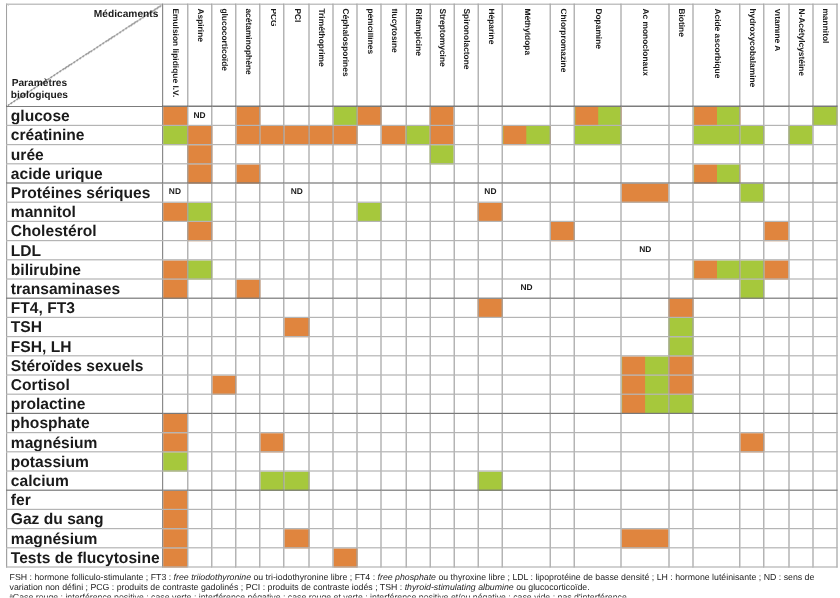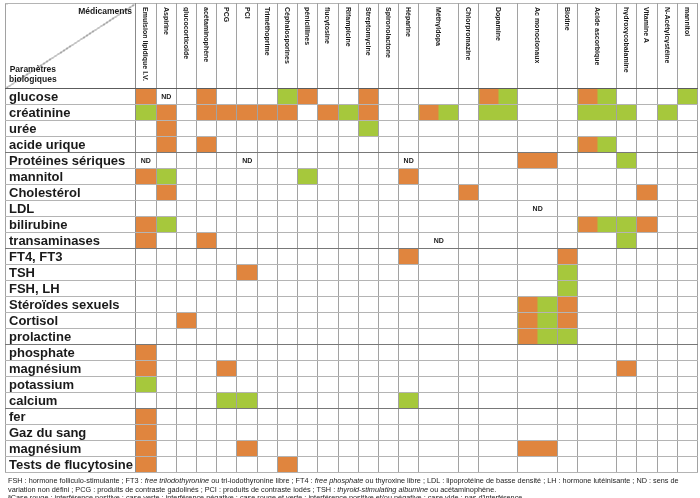--- a/index.html
+++ b/index.html
@@ -738,16 +738,16 @@
           <td></td>
           <td></td>
           <td></td>
           <td></td>
           <td></td>
         </tr>
       </tbody>
     </table>
   <div id="footnotes">
       <p><span>FSH :  hormone folliculo-stimulante ; FT3 : </span><span class="it">free triiodothyronine</span><span>  ou tri-iodothyronine libre ; FT4 : </span><span class="it">free phosphate</span><span> ou thyroxine libre ; LDL : lipoprotéine de basse densité ; LH : hormone lutéinisante ; ND : sens de</span></p>
-      <p><span>variation non défini ; PCG : produits de contraste gadolinés ; PCI : produits de contraste iodés ; TSH : </span><span class="it">thyroid-stimulating albumine</span><span> ou acétaminophène.</span></p>
+      <p><span>variation non défini ; PCG : produits de contraste gadolinés ; PCI : produits de contraste iodés ; TSH : </span><span class="it">thyroid-stimulating albumine</span><span> ou glucocorticoïde.</span></p>
       <p><span>ᵃCase rouge : interférence positive ; case verte : interférence négative ; case rouge et verte : interférence positive et/ou négative ; case vide : pas d'interférence.</span></p>
     </div>
 </div>
 
 </body></html>

